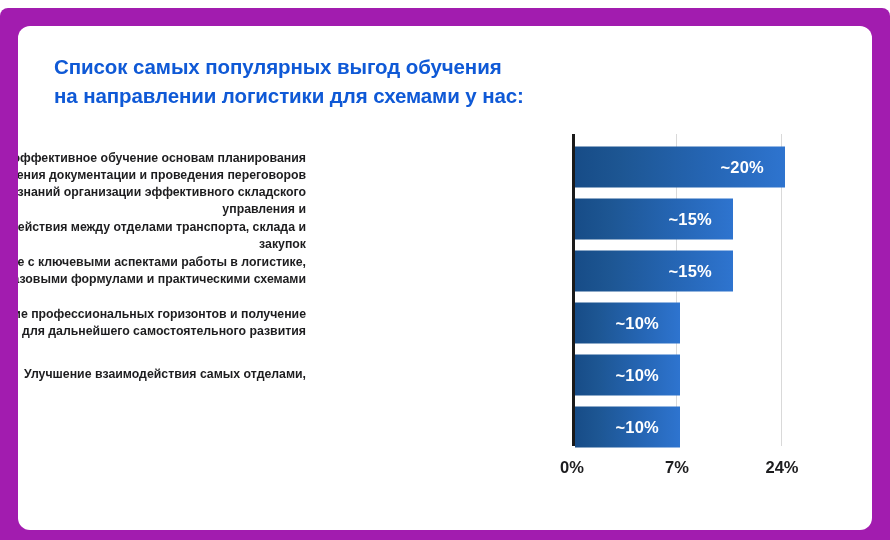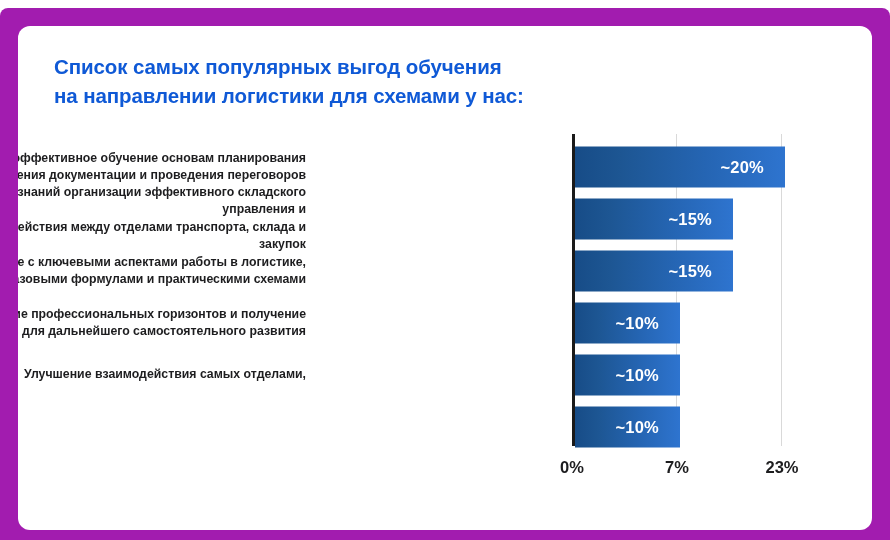--- a/index.html
+++ b/index.html
@@ -199,18 +199,18 @@
           <br>
         </div>
         <div class="bar" style="width: 105px;">
           <span class="bar-value">~10%</span>
         </div>
       </div>
 
       <div id="xticks">
         <span class="xtick xtick-0">0%</span>
         <span class="xtick xtick-10">7%</span>
-        <span class="xtick xtick-20">23%</span>
+        <span class="xtick xtick-20">24%</span>
       </div>
 
     </div>
   </div>
 </div>
 
 </body></html>

